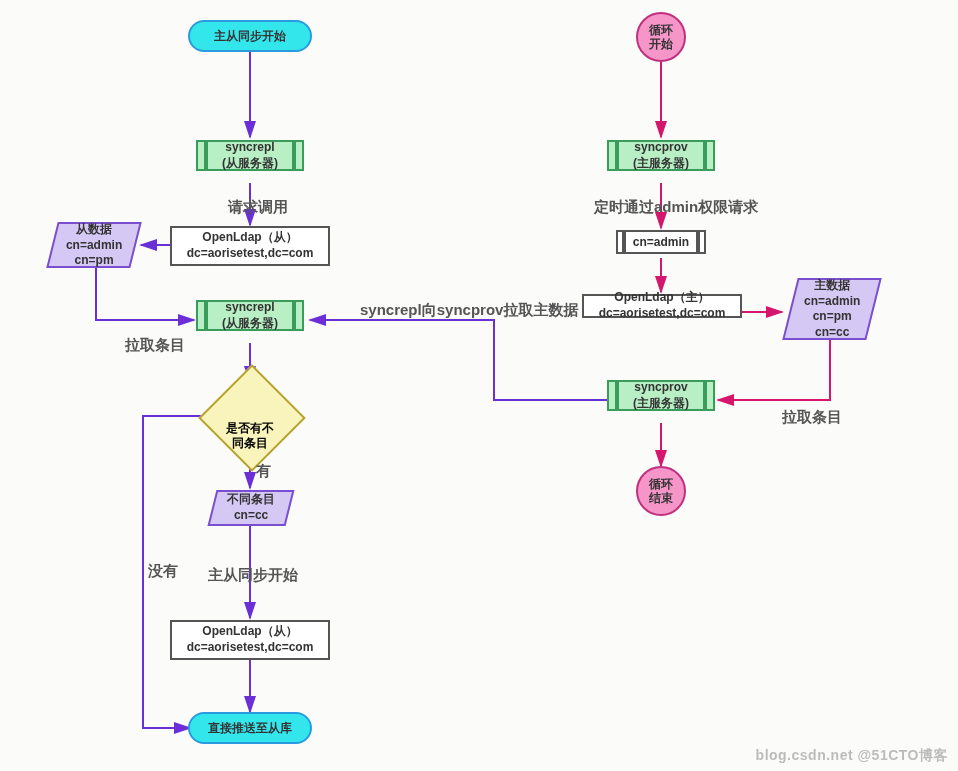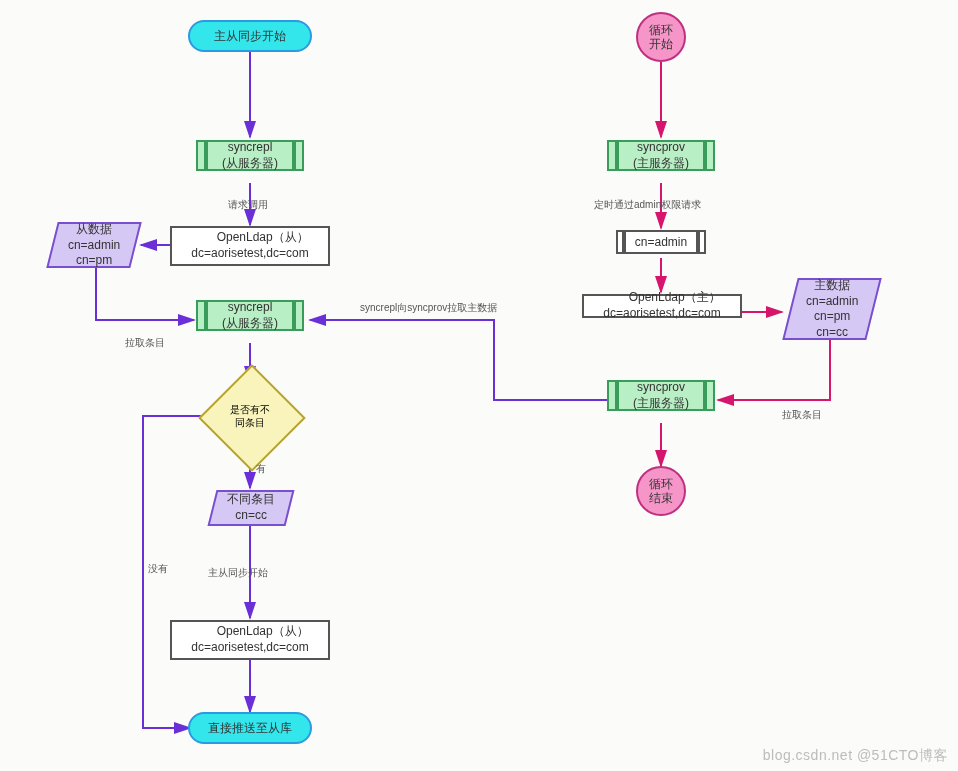--- a/index.html
+++ b/index.html
@@ -6,20 +6,21 @@
     margin: 0;
     font-family: Arial, "Microsoft YaHei", sans-serif;
     background: #fbfbfa;
   }
   .canvas {
     position: relative;
     width: 958px;
     height: 771px;
     background: #fbfbfa;
     overflow: hidden;
+    font-weight: bold;
   }
   svg.edges {
     position: absolute;
     top: 0; left: 0;
     width: 958px;
     height: 771px;
     pointer-events: none;
   }
   .node {
     position: absolute;
@@ -57,21 +58,20 @@
     border: 2px solid #3a9c5a;
   }
   .proc::before { left: -12px; }
   .proc::after  { right: -12px; }
   
   .rect {
     border: 2px solid #555;
     background: #fff;
     line-height: 1.3;
     padding: 4px 6px;
-    text-align: right;
   }
   
   .admin {
     border: 2px solid #555;
     background: #fff;
     width: 74px;
     height: 24px;
     position: absolute;
   }
   .admin::before, .admin::after {
@@ -99,36 +99,36 @@
   }
   .diamond {
     width: 100%; height: 100%;
     background: #f9f4bb;
     border: 2px solid #b6a22f;
     transform: rotate(45deg);
   }
   .diamond-label {
     position: absolute;
     top: 0; left: 0; width: 100%; height: 100%;
-    display: flex; align-items: center; justify-content: center;
-    font-size: 10px; text-align: center; line-height: 1.3;
+    display: flex; align-items: flex-end; justify-content: center;
+    font-size: 12px; text-align: center; line-height: 1.3;
     pointer-events: none;
   }
   
   .circle {
     border: 2px solid #c03080;
     background: #f595c8;
     border-radius: 50%;
     width: 50px; height: 50px;
     line-height: 1.2;
   }
   
   .lbl {
     position: absolute;
-    font-size: 10px;
+    font-size: 15px;
     color: #555;
     white-space: nowrap;
   }
   .watermark {
     position: absolute;
     right: 10px; bottom: 6px;
     font-size: 14px;
     color: #bcbcbc;
     letter-spacing: 0.5px;
   }

